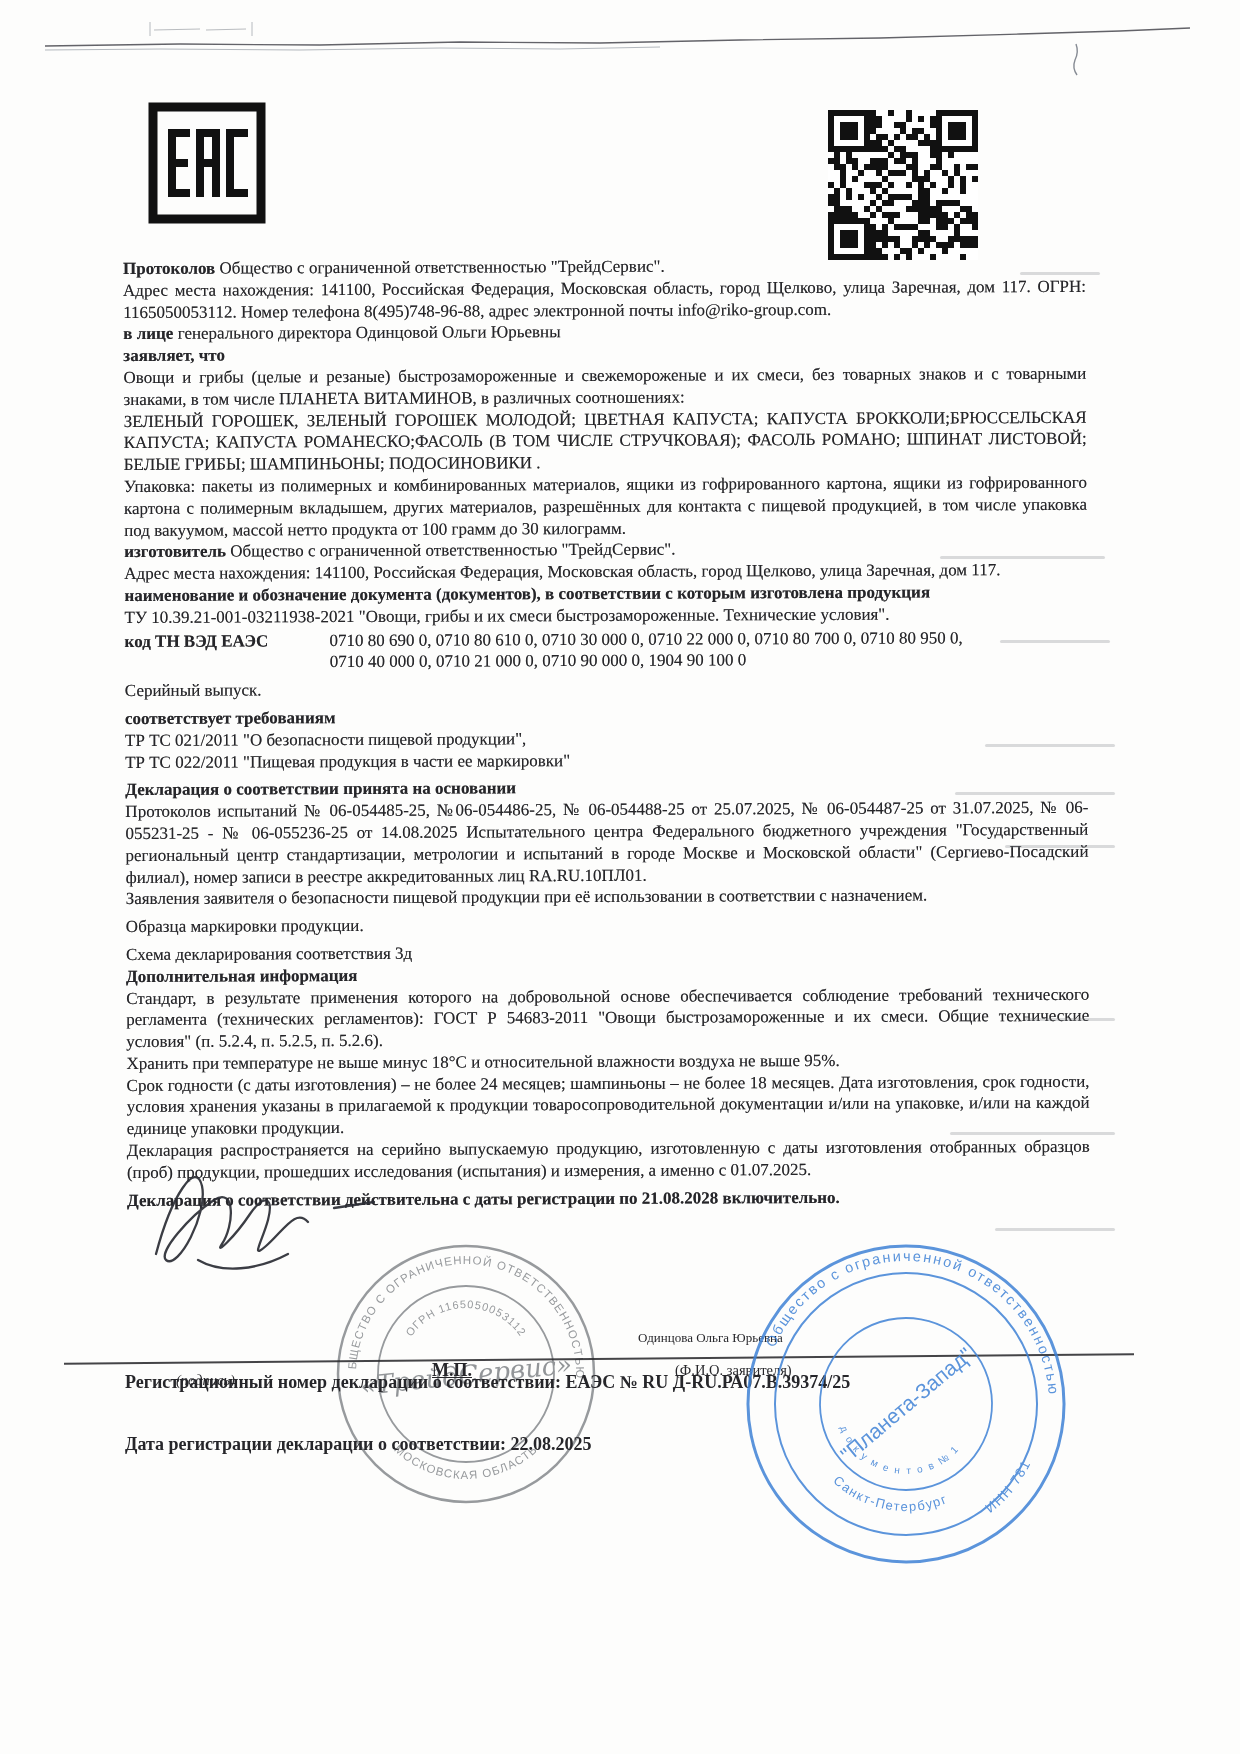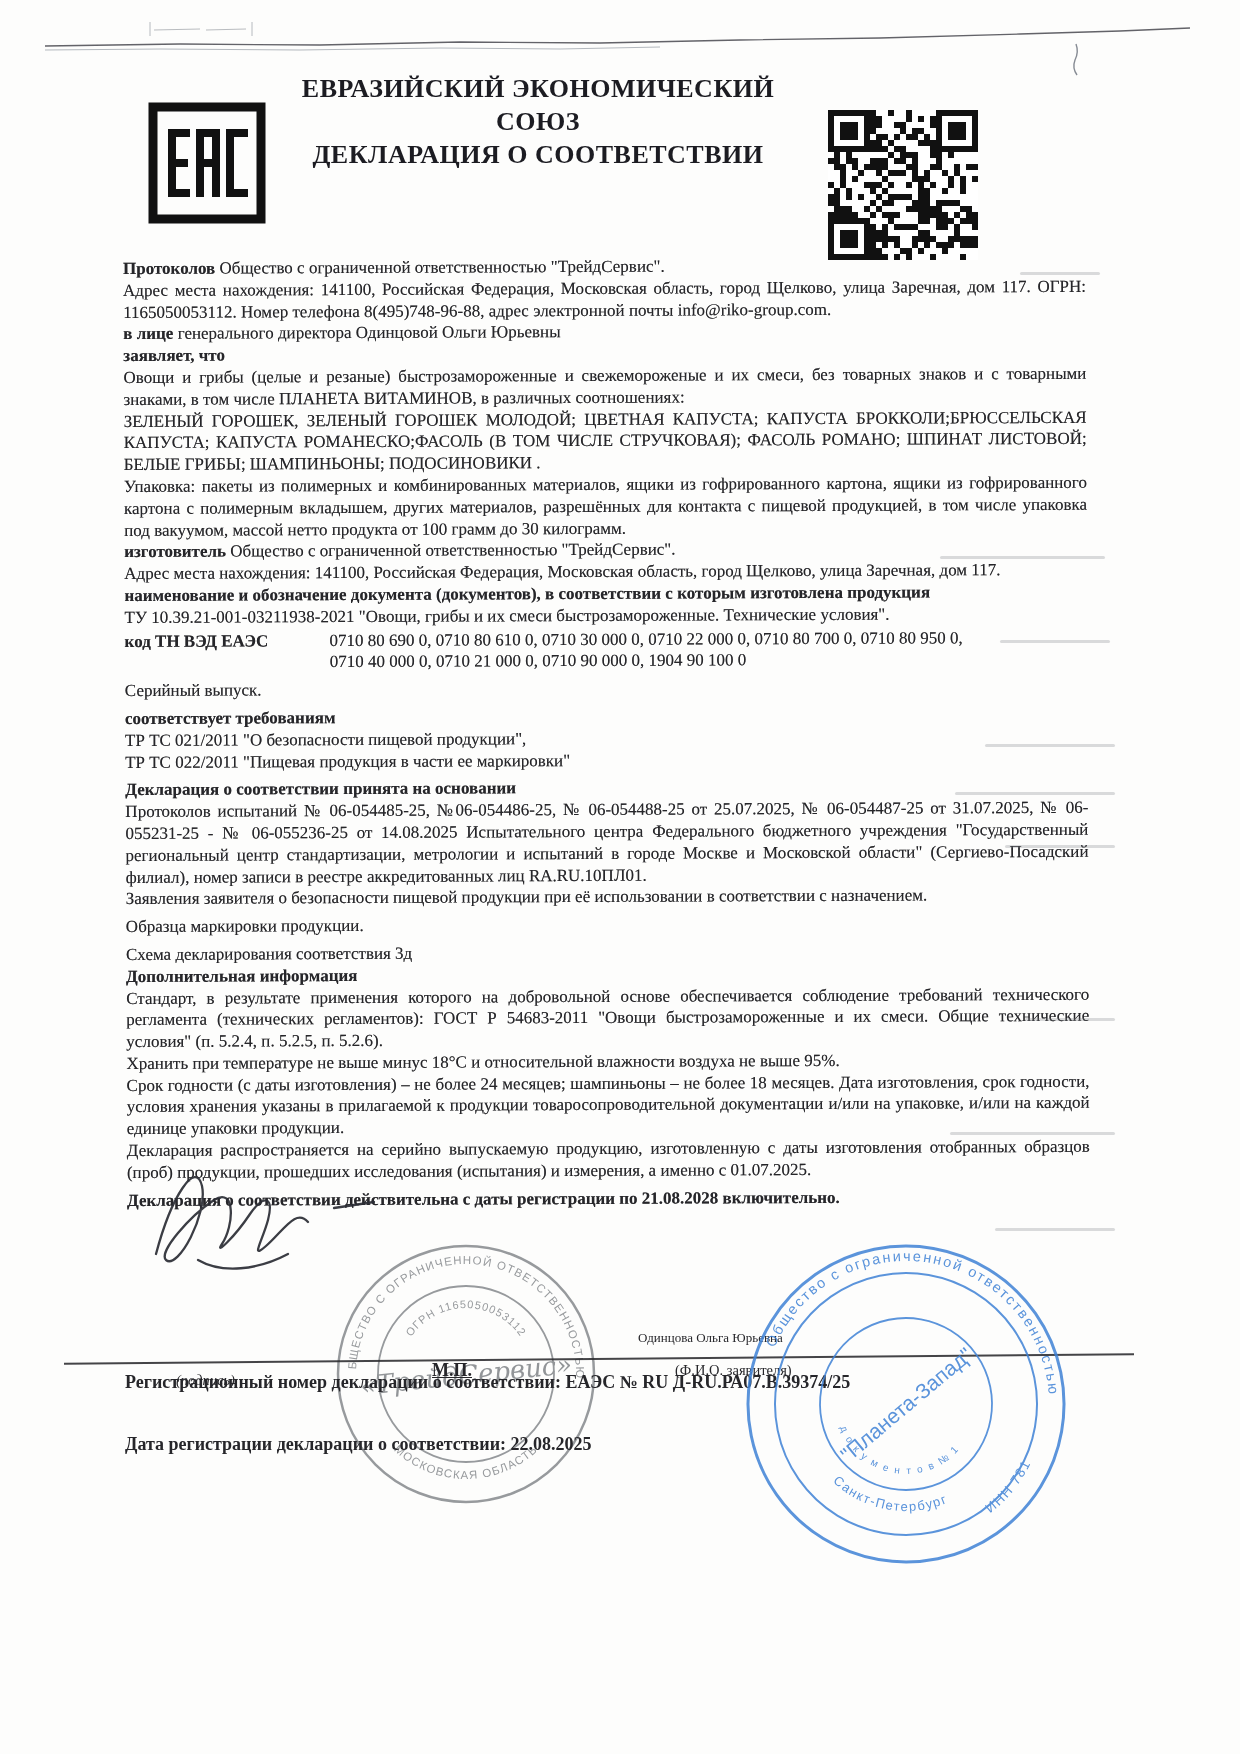--- a/index.html
+++ b/index.html
@@ -58,24 +58,20 @@
       <rect x="64" y="27" width="8" height="68" fill="#111"></rect>
       <rect x="48" y="27" width="24" height="8" fill="#111"></rect>
       <rect x="48" y="57" width="24" height="8" fill="#111"></rect>
 
       <rect x="78" y="27" width="8" height="68" fill="#111"></rect>
       <rect x="78" y="27" width="22" height="8" fill="#111"></rect>
       <rect x="78" y="87" width="22" height="8" fill="#111"></rect>
     </svg>
   </div>
 
-  <div class="title">
-    <div>ЕВРАЗИЙСКИЙ ЭКОНОМИЧЕСКИЙ СОЮЗ</div>
-    <div>ДЕКЛАРАЦИЯ О СООТВЕТСТВИИ</div>
-  </div>
 
   <div class="qr">
     <svg id="qr" width="150" height="150" viewBox="0 0 150 150">
         <rect x="0" y="0" width="150" height="150" fill="#fff"></rect>
         <rect x="42" y="0" width="6" height="6" fill="#111"></rect>
         <rect x="60" y="0" width="6" height="6" fill="#111"></rect>
         <rect x="78" y="0" width="6" height="6" fill="#111"></rect>
         <rect x="42" y="6" width="6" height="6" fill="#111"></rect>
         <rect x="48" y="6" width="6" height="6" fill="#111"></rect>
         <rect x="78" y="6" width="6" height="6" fill="#111"></rect>

